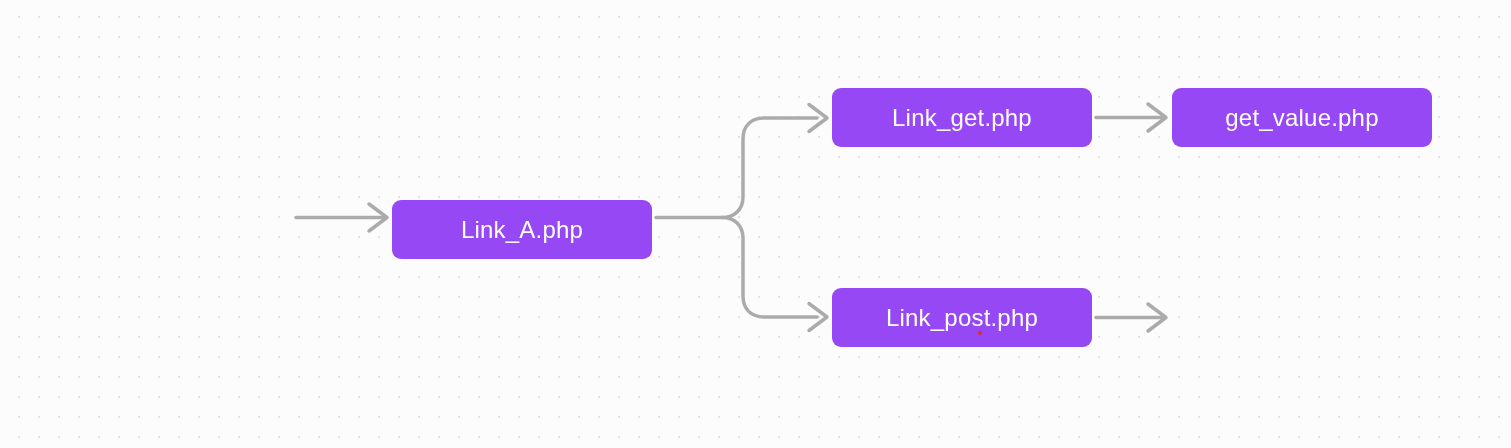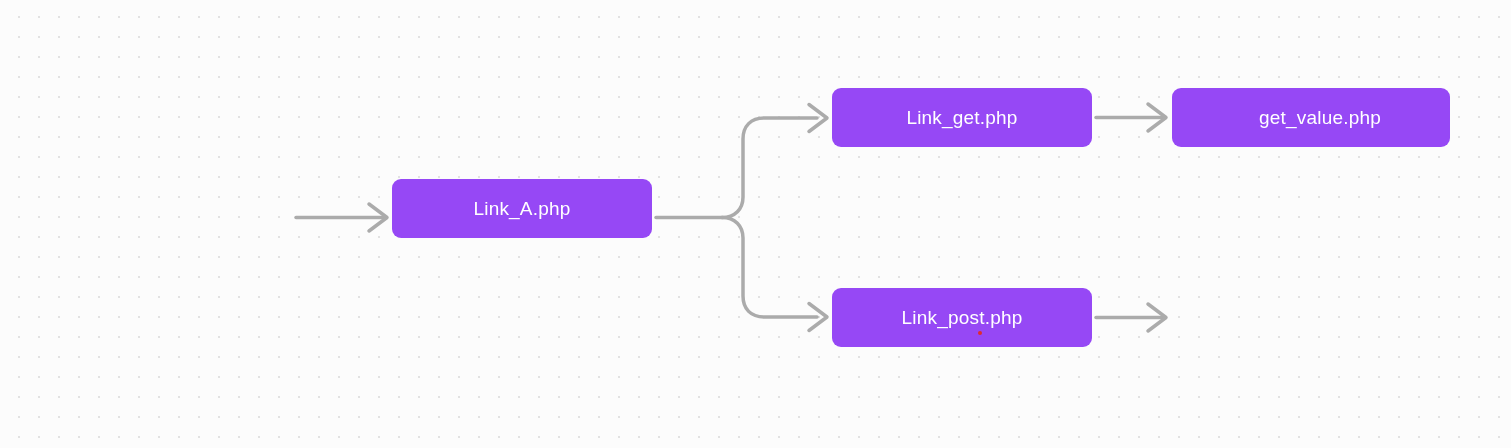--- a/index.html
+++ b/index.html
@@ -22,21 +22,21 @@
   .node {
     position: absolute;
     width: 260px;
     height: 59px;
     background: var(--node-color, #9648F5);
     color: var(--node-text-color, #FFFFFF);
     border-radius: 9px;
     display: flex;
     align-items: center;
     justify-content: center;
-    font-size: 19px;
+    font-size: 24px;
     letter-spacing: 0.2px;
     cursor: pointer;
     user-select: none;
   }
   .marker-dot {
     position: absolute;
     width: 4px; height: 4px;
     border-radius: 50%;
     background: var(--marker-color, #E02B2B);
   }
@@ -68,24 +68,24 @@
       </g>
 
       <g>
         <path d="M 1096 317.5 H 1162"></path>
         <path d="M 1148 304 L 1166 317.5 L 1148 331"></path>
       </g>
     </g>
   </svg>
 
 
-  <div class="node" style="left:392px; top:179px;">Link_A.php</div>
+  <div class="node" style="left:392px; top:200px;">Link_A.php</div>
 
   <div class="node" style="left:832px; top:88px;">Link_get.php</div>
 
-  <div class="node" style="left:1172px;top:88px;padding-left:18px;">get_value.php</div>
+  <div class="node" style="left:1172px;top:88px;">get_value.php</div>
 
   <div class="node" style="left:832px; top:288px;">Link_post.php</div>
 
 
   <div class="marker-dot" style="left:978px;top:331px;"></div>
 
 </div>
 
 </body></html>

